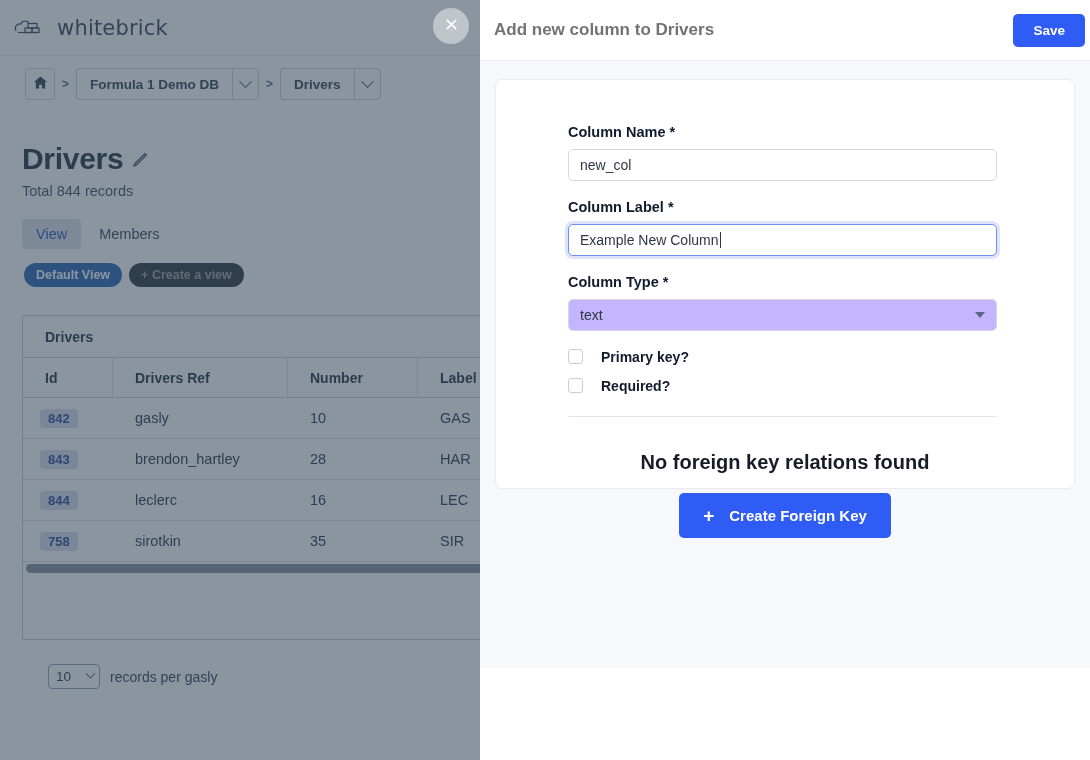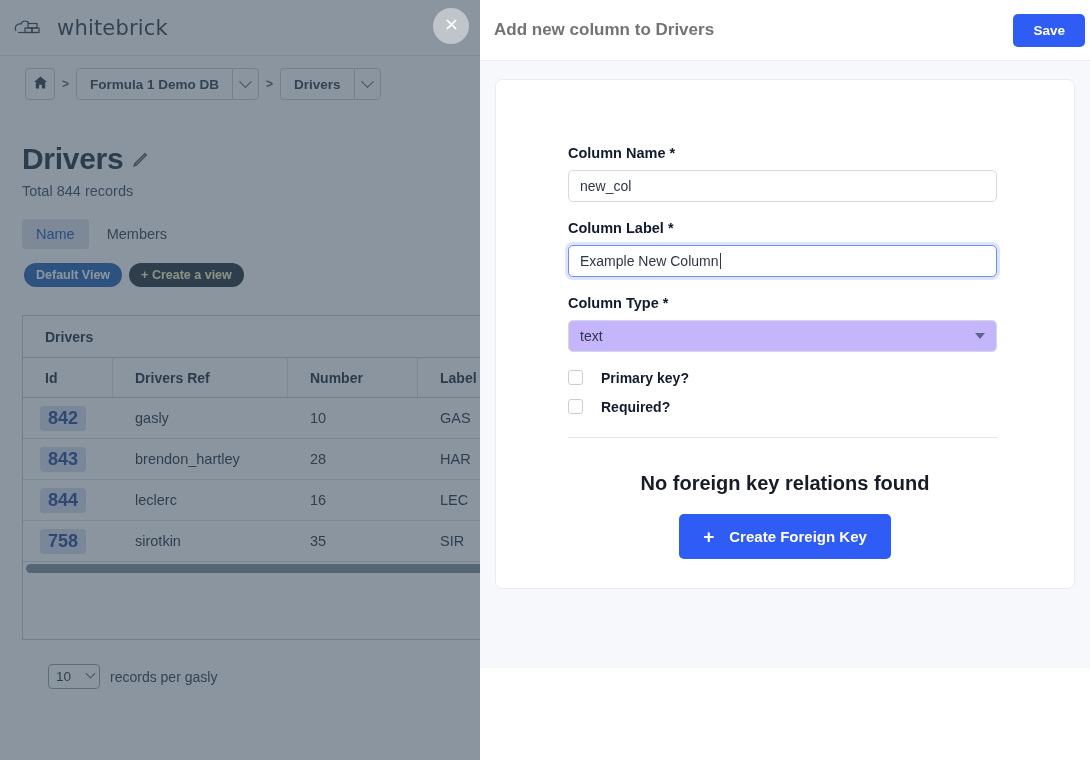--- a/index.html
+++ b/index.html
@@ -46,32 +46,32 @@
   .pencil-icon { width:17px; height:17px; }
   .total-records { position:absolute; left:22px; top:183px; font-size:14.5px; color:#46586a; }
 
   .tabs { position:absolute; left:22px; top:219px; display:flex; gap:4px; }
   .tab { padding:7px 14px; border-radius:4px; font-size:14.5px; color:#40505f; }
   .tab.active { background:#dfe5ec; color:#2f62c4; }
 
   .view-chips { position:absolute; left:24px; top:263px; display:flex; gap:7px; align-items:center; }
   .chip { height:24px; border-radius:13px; font-size:12.5px; font-weight:bold; display:flex; align-items:center; padding:0 12px; }
   .chip-default { background:#2f6bb8; color:#ffffff; }
-  .chip-create { background:#333f49; color:#fef9c3; }
+  .chip-create { background:#333f49; color:#a3a3a3; }
 
   .grid-card {
     position:absolute; left:22px; top:315px; width:740px; height:325px;
     border:1px solid #c7d0d9; background:#ffffff;
   }
   .grid-title { height:42px; display:flex; align-items:center; padding-left:22px; font-size:14px; font-weight:bold; color:#2b3a47; border-bottom:1px solid #c7d0d9; }
   .grid-head { height:40px; display:flex; border-bottom:1px solid #c7d0d9; }
   .gh { font-size:14px; font-weight:bold; color:#2b3a47; display:flex; align-items:center; padding-left:22px; border-right:1px solid #dde3e9; height:100%; }
   .gc { font-size:14.5px; color:#33424f; display:flex; align-items:center; padding-left:22px; height:100%; }
   .grid-row { height:41px; display:flex; border-bottom:1px solid #dde3e9; }
-  .id-pill { background:#d7dff0; color:#34529e; font-weight:bold; font-size:18px; border-radius:4px; padding:2px 8px; margin-left:17px; }
+  .id-pill { background:#d7dff0; color:#34529e; font-weight:bold; font-size:13px; border-radius:4px; padding:2px 8px; margin-left:17px; }
   .w-id { width:90px; } .w-ref { width:175px; } .w-num { width:130px; } .w-code { width:110px; }
   .grid-scroll { height:13px; padding:2px 3px; }
   .grid-thumb { height:9px; border-radius:5px; background:#8795a3; width:98%; }
   .grid-blank { height:48px; }
 
   .per-page-row { position:absolute; left:48px; top:664px; display:flex; align-items:center; gap:10px; }
   .per-page-select {
     width:52px; height:25px; border:1px solid #9aa7b4; border-radius:4px; background:#ffffff;
     font-size:13.5px; color:#33424f; display:flex; align-items:center; justify-content:space-between; padding:0 5px 0 7px;
   }
@@ -103,21 +103,21 @@
   }
   .panel-title { font-size:17px; font-weight:bold; color:#737373; }
   .save-btn {
     background:#2f5cf5; color:#ffffff; border:none; border-radius:5px;
     font-size:13.5px; font-weight:bold; padding:9px 20px; cursor:pointer;
     font-family:"Liberation Sans", sans-serif; margin-right:0px;
   }
   .panel-body { background:#f7f8fc; height:607px; padding:18px 15px 0 15px; }
   .form-card {
     background:#ffffff; border:1px solid #e9ebf1; border-radius:7px;
-    height:510px; padding:65px 72px 0 72px;
+    height:410px; padding:44px 72px 0 72px;
   }
 
   .field-label { font-size:14.5px; font-weight:bold; color:#111a2e; margin-bottom:9px; }
   .text-input {
     width:429px; height:32px; border:1px solid #d5d8e2; border-radius:5px;
     background:#ffffff; font-size:14px; color:#2f3646; padding:0 11px;
     font-family:"Liberation Sans", sans-serif; outline:none; display:flex; align-items:center;
   }
   .text-input.focused {
     border:1.5px solid #6f8df0; box-shadow:0 0 0 3px rgba(130,160,245,0.28);
@@ -191,21 +191,21 @@
     <span class="page-title">Drivers</span>
     <span class="pencil-icon">
       <svg width="17" height="17" viewBox="0 0 16 16" stroke="#4a5a69" stroke-width="1.3" fill="none">
         <path d="M2 14 L4 13.3 L13.5 3.8 L12.2 2.5 L2.7 12 Z"></path>
       </svg>
     </span>
   </div>
   <div class="total-records">Total 844 records</div>
 
   <div class="tabs">
-    <div class="tab active">Name</div>
+    <div class="tab active">View</div>
     <div class="tab">Members</div>
   </div>
 
   <div class="view-chips">
     <div class="chip chip-default">Default View</div>
     <div class="chip chip-create">+ Create a view</div>
   </div>
 
   <div class="grid-card">
     <div class="grid-title">Drivers</div>

